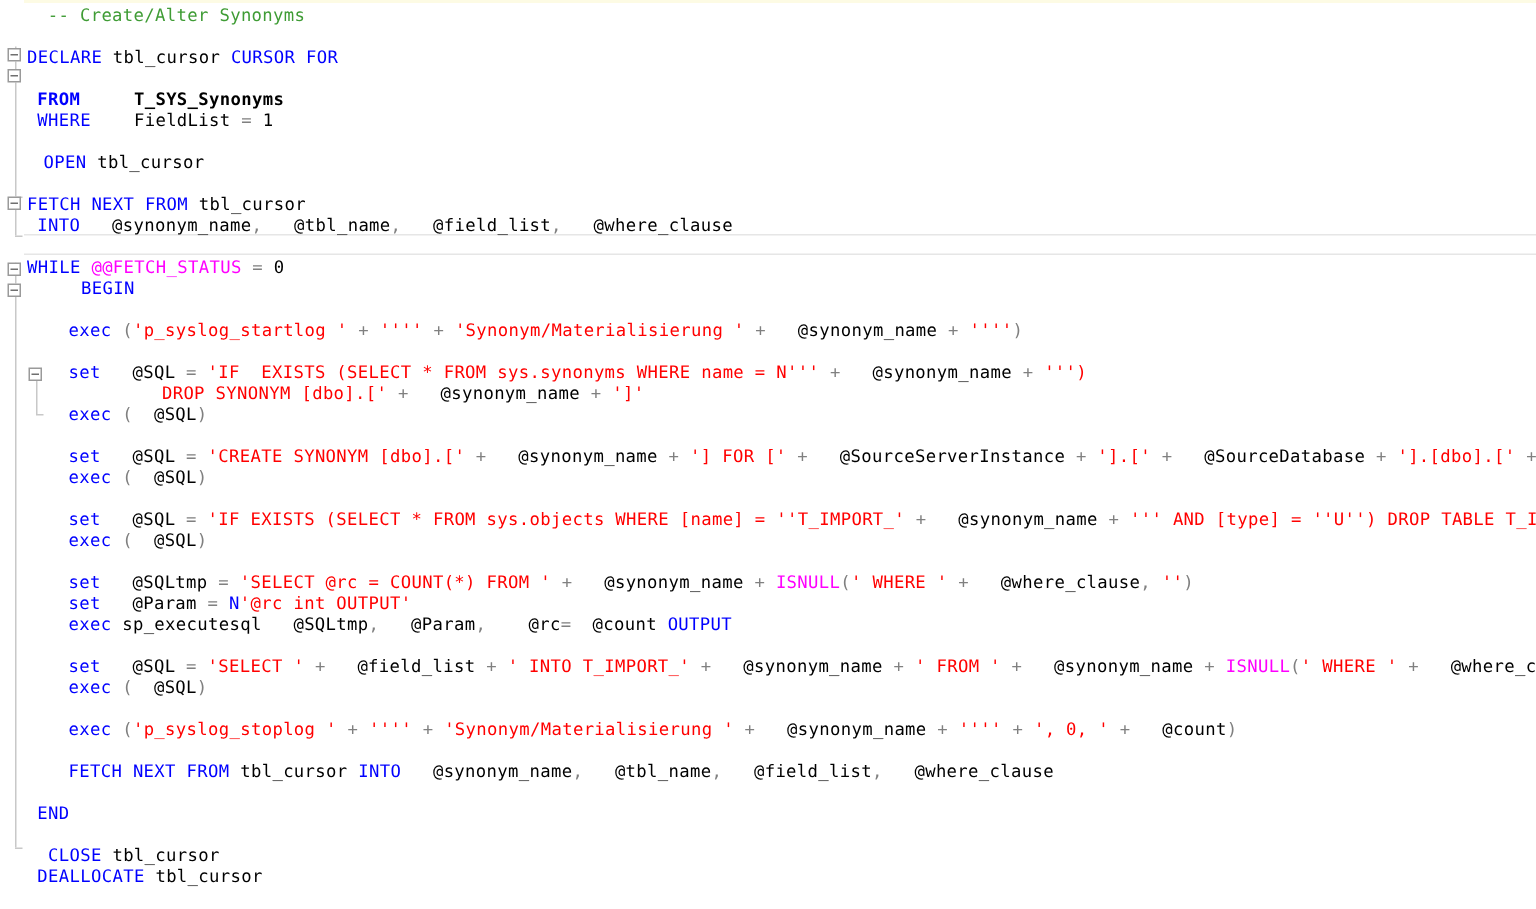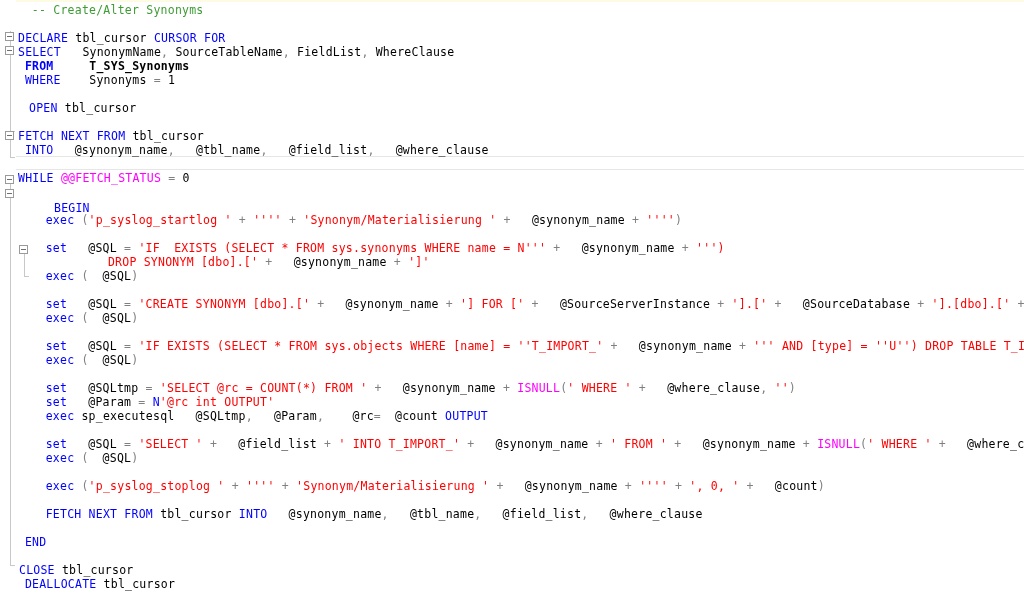--- a/index.html
+++ b/index.html
@@ -145,31 +145,30 @@
       <div class="collapse-box" style="top: 131px;"></div>
       <div class="collapse-box" style="top: 175px;"></div>
       <div class="collapse-box" style="top: 189px;"></div>
       <div class="collapse-box" style="top: 245px; left: 19px;"></div>
     </div>
 
   <div class="code-area" id="code-area">
       <div class="line" style="top: 3px; left: 15.84px;"><span class="cmt">-- Create/Alter Synonyms</span></div>
       <div class="line" style="top: 17px; left: 2px;"></div>
       <div class="line" style="top: 31px; left: 2px;"><span class="kw">DECLARE</span><span class="id"> tbl_cursor </span><span class="kw">CURSOR FOR</span></div>
-      <div class="line" style="top: 45px; left: 2px;"><span class="kw">SELECT</span><span class="id">   SynonymName</span><span class="op">,</span><span class="id"> SourceTableName</span><span class="op">,</span><span class="id"> FieldList</span><span class="op">,</span><span class="id"> WhereClause</span></div>
       <div class="line" style="top: 59px; left: 8.92px; font-weight: bold;"><span class="kw">FROM</span><span class="id">     T_SYS_Synonyms</span></div>
-      <div class="line" style="top: 73px; left: 8.92px;"><span class="kw">WHERE</span><span class="id">    Synonyms </span><span class="op">=</span><span class="num"> 1</span></div>
+      <div class="line" style="top: 73px; left: 8.92px;"><span class="kw">WHERE</span><span class="id">    FieldList </span><span class="op">=</span><span class="num"> 1</span></div>
       <div class="line" style="top: 87px; left: 2px;"></div>
       <div class="line" style="top: 101px; left: 13px;"><span class="kw">OPEN</span><span class="id"> tbl_cursor</span></div>
       <div class="line" style="top: 115px; left: 2px;"></div>
       <div class="line" style="top: 129px; left: 2px;"><span class="kw">FETCH NEXT FROM</span><span class="id"> tbl_cursor</span></div>
       <div class="line" style="top: 143px; left: 8.92px;"><span class="kw">INTO</span><span class="var"> @synonym_name</span><span class="op">,</span><span class="var"> @tbl_name</span><span class="op">,</span><span class="var"> @field_list</span><span class="op">,</span><span class="var"> @where_clause</span></div>
       <div class="line" style="top: 157px; left: 2px;"></div>
       <div class="line" style="top: 171px; left: 2px;"><span class="kw">WHILE</span><span class="sysfn"> @@FETCH_STATUS</span><span class="op"> =</span><span class="num"> 0</span></div>
-      <div class="line" style="top: 201px; left: 2px; padding-left: 36px;"><span class="kw">BEGIN</span></div>
+      <div class="line" style="top: 185px; left: 2px; padding-left: 36px;"><span class="kw">BEGIN</span></div>
       <div class="line" style="top: 199px; left: 2px;"></div>
       <div class="line" style="top: 213px; left: 29.68px;"><span class="kw">exec</span><span class="op"> (</span><span class="str">'p_syslog_startlog '</span><span class="op"> + </span><span class="str">''''</span><span class="op"> + </span><span class="str">'Synonym/Materialisierung '</span><span class="op"> + </span><span class="var">@synonym_name</span><span class="op"> + </span><span class="str">''''</span><span class="op">)</span></div>
       <div class="line" style="top: 227px; left: 2px;"></div>
       <div class="line" style="top: 241px; left: 29.68px;"><span class="kw">set</span><span class="var"> @SQL</span><span class="op"> = </span><span class="str">'IF  EXISTS (SELECT * FROM sys.synonyms WHERE name = N'''</span><span class="op"> + </span><span class="var">@synonym_name</span><span class="op"> + </span><span class="str">''')</span></div>
       <div class="line" style="top: 255px; left: 91.96px;"><span class="str">DROP SYNONYM [dbo].['</span><span class="op"> + </span><span class="var">@synonym_name</span><span class="op"> + </span><span class="str">']'</span></div>
       <div class="line" style="top: 269px; left: 29.68px;"><span class="kw">exec</span><span class="op"> (</span><span class="var">@SQL</span><span class="op">)</span></div>
       <div class="line" style="top: 283px; left: 2px;"></div>
       <div class="line" style="top: 297px; left: 29.68px;"><span class="kw">set</span><span class="var"> @SQL</span><span class="op"> = </span><span class="str">'CREATE SYNONYM [dbo].['</span><span class="op"> + </span><span class="var">@synonym_name</span><span class="op"> + </span><span class="str">'] FOR ['</span><span class="op"> + </span><span class="var">@SourceServerInstance</span><span class="op"> + </span><span class="str">'].['</span><span class="op"> + </span><span class="var">@SourceDatabase</span><span class="op"> + </span><span class="str">'].[dbo].['</span><span class="op"> + </span><span class="var">@tbl_name</span></div>
       <div class="line" style="top: 311px; left: 29.68px;"><span class="kw">exec</span><span class="op"> (</span><span class="var">@SQL</span><span class="op">)</span></div>
       <div class="line" style="top: 325px; left: 2px;"></div>
@@ -182,17 +181,17 @@
       <div class="line" style="top: 423px; left: 2px;"></div>
       <div class="line" style="top: 437px; left: 29.68px;"><span class="kw">set</span><span class="var"> @SQL</span><span class="op"> = </span><span class="str">'SELECT '</span><span class="op"> + </span><span class="var">@field_list</span><span class="op"> + </span><span class="str">' INTO T_IMPORT_'</span><span class="op"> + </span><span class="var">@synonym_name</span><span class="op"> + </span><span class="str">' FROM '</span><span class="op"> + </span><span class="var">@synonym_name</span><span class="op"> + </span><span class="sysfn">ISNULL</span><span class="op">(</span><span class="str">' WHERE '</span><span class="op"> + </span><span class="var">@where_clause</span><span class="op">, </span><span class="str">''</span><span class="op">)</span></div>
       <div class="line" style="top: 451px; left: 29.68px;"><span class="kw">exec</span><span class="op"> (</span><span class="var">@SQL</span><span class="op">)</span></div>
       <div class="line" style="top: 465px; left: 2px;"></div>
       <div class="line" style="top: 479px; left: 29.68px;"><span class="kw">exec</span><span class="op"> (</span><span class="str">'p_syslog_stoplog '</span><span class="op"> + </span><span class="str">''''</span><span class="op"> + </span><span class="str">'Synonym/Materialisierung '</span><span class="op"> + </span><span class="var">@synonym_name</span><span class="op"> + </span><span class="str">''''</span><span class="op"> + </span><span class="str">', 0, '</span><span class="op"> + </span><span class="var">@count</span><span class="op">)</span></div>
       <div class="line" style="top: 493px; left: 2px;"></div>
       <div class="line" style="top: 507px; left: 29.68px;"><span class="kw">FETCH NEXT FROM</span><span class="id"> tbl_cursor </span><span class="kw">INTO</span><span class="var"> @synonym_name</span><span class="op">,</span><span class="var"> @tbl_name</span><span class="op">,</span><span class="var"> @field_list</span><span class="op">,</span><span class="var"> @where_clause</span></div>
       <div class="line" style="top: 521px; left: 2px;"></div>
       <div class="line" style="top: 535px; left: 8.92px;"><span class="kw">END</span></div>
       <div class="line" style="top: 549px; left: 2px;"></div>
-      <div class="line" style="top: 563px; left: 3px;"><span class="kw">CLOSE</span><span class="id"> tbl_cursor</span></div>
+      <div class="line" style="top: 563px; left: 16px;"><span class="kw">CLOSE</span><span class="id"> tbl_cursor</span></div>
       <div class="line" style="top: 577px; left: 8.92px;"><span class="kw">DEALLOCATE</span><span class="id"> tbl_cursor</span></div>
     </div>
 
 </div>
 
 </body></html>

